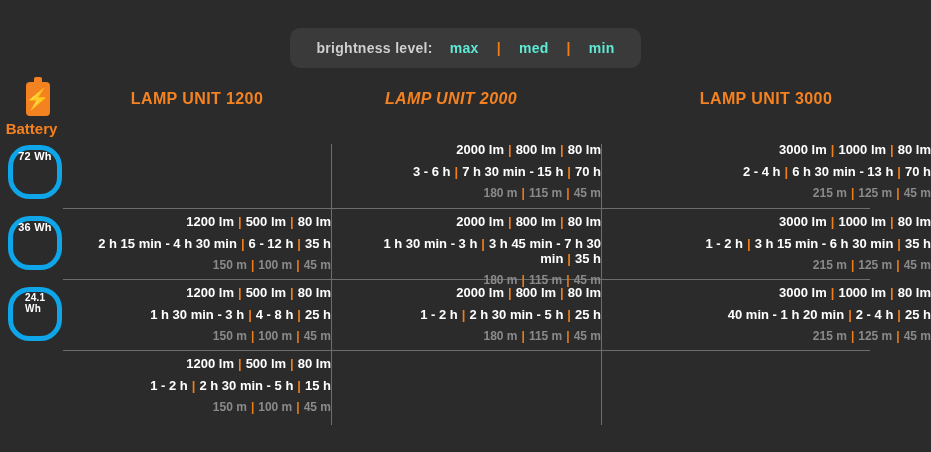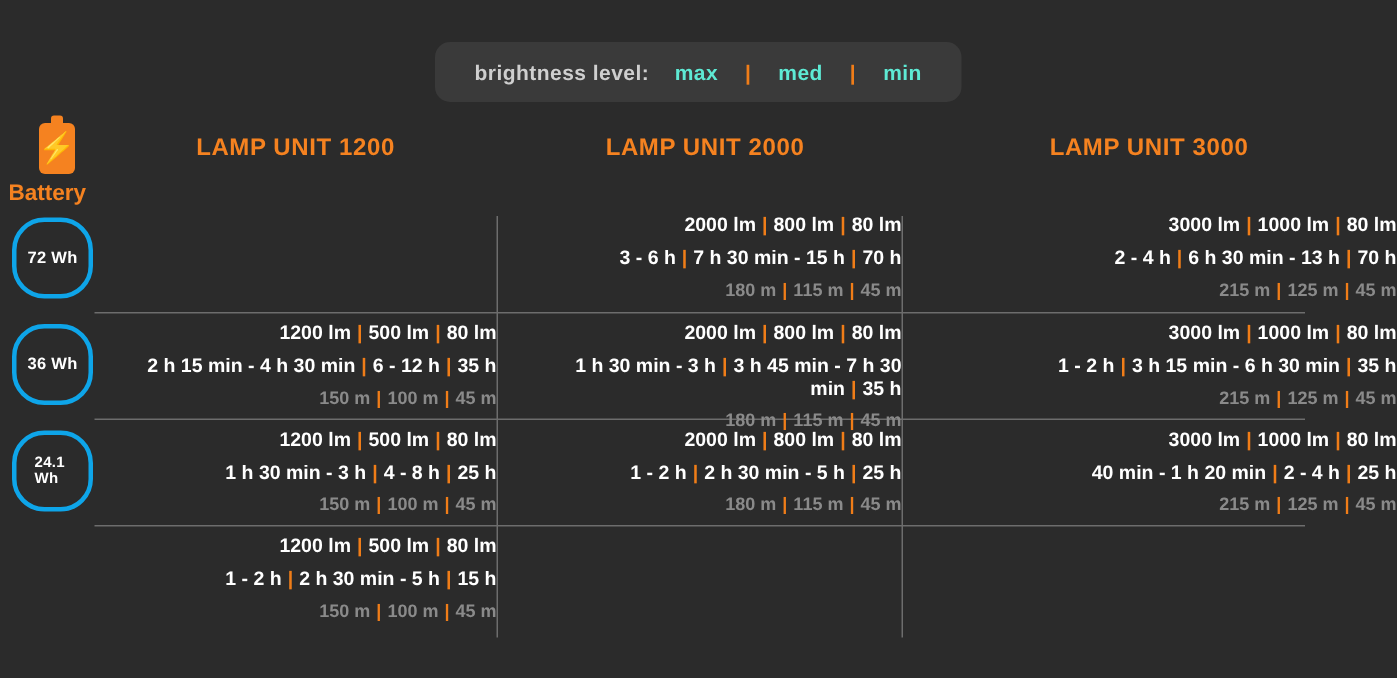--- a/index.html
+++ b/index.html
@@ -44,39 +44,39 @@
     transform:translate(-50%,-50%);
     color:#2b2b2b;font-size:20px;line-height:1;font-weight:bold;
   }
   .batt-label{
     position:absolute;left:0;top:42px;width:63px;text-align:center;
     color:#f58220;font-size:15px;font-weight:bold;
   }
 
   .badge{
     position:absolute;left:8px;width:54px;height:54px;
-    border:3px solid #0ea5e9;
+    border:5px solid #0ea5e9;
     border-radius:40% 40% 40% 40%/40% 40% 40% 40%;
-    display:flex;align-items:center;justify-content:center;
+    display:flex;justify-content:center;
     box-sizing:border-box;
   }
   .badge span{
     color:#ffffff;font-size:11px;font-weight:bold;letter-spacing:.2px;
   }
   .badge.b3 span{font-size:10px;}
   .badge.b4 span{font-size:10px;}
 
   .headers{position:absolute;left:63px;top:0;width:868px;height:44px;}
   .hdr{
     position:absolute;top:12px;
     color:#f58220;font-size:16px;font-weight:bold;letter-spacing:.4px;
     text-align:center;
   }
   .hdr.h1{left:0;width:268px;}
-  .hdr.h2{left:272px;width:270px;}
+  .hdr.h2{left:253px;width:270px;font-style:italic;}
   .hdr.h3{left:538px;width:330px;}
 
   .cell{
     position:absolute;
     text-align:right;
     font-size:12.5px;
   }
   .cell .line1{color:#ffffff;font-weight:bold;font-size:13px;margin-bottom:7px;}
   .cell .line2{color:#ffffff;font-weight:bold;font-size:13px;margin-bottom:7px;}
   .cell .line3{color:#8a8a8a;font-weight:bold;font-size:12px;}

